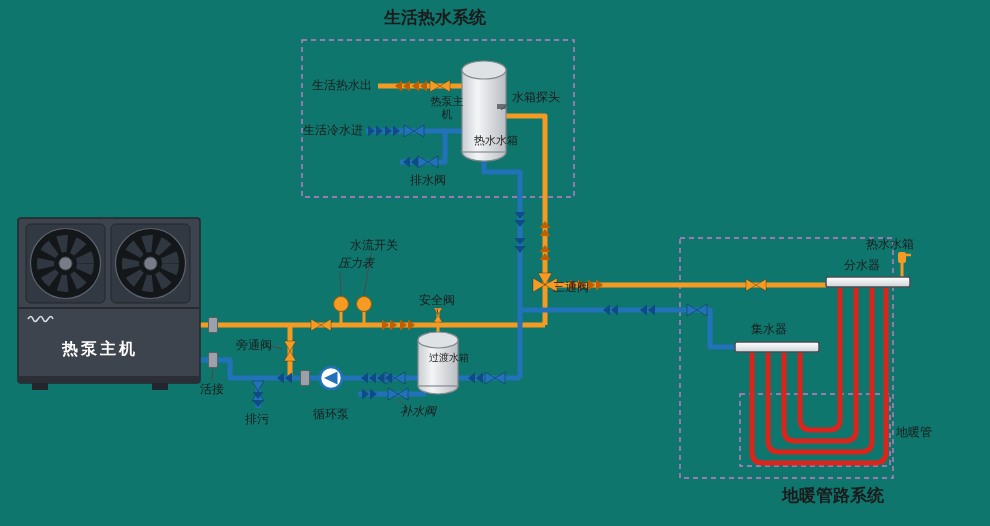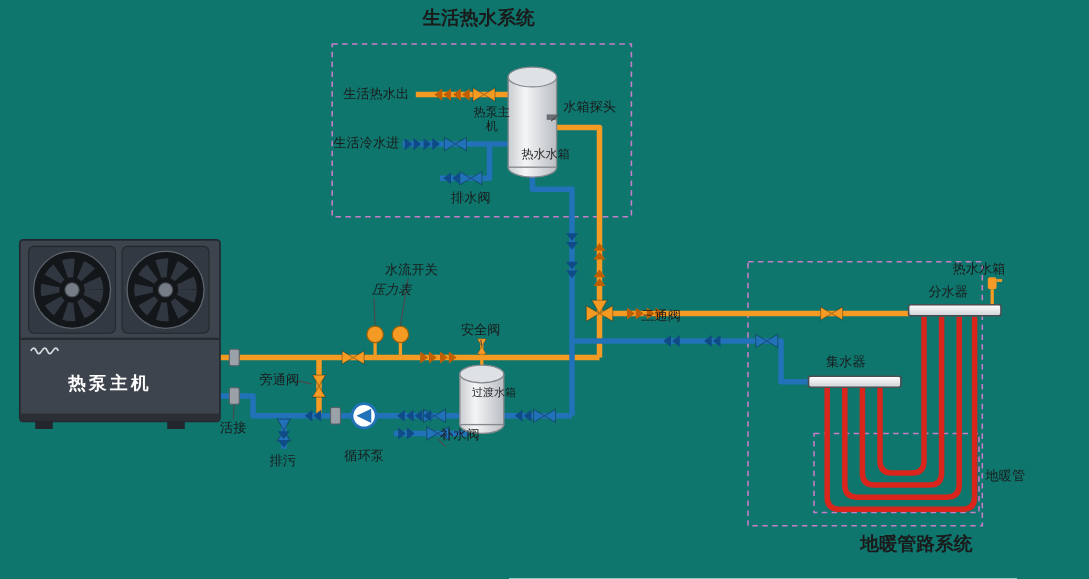--- a/index.html
+++ b/index.html
@@ -211,21 +211,21 @@
 <div class="lbl" style="left:410px;top:174px;">排水阀</div>
 
 <div class="lbl" style="left:338px;top:257px;font-style:italic;">压力表</div>
 <div class="lbl" style="left:350px;top:239px;">水流开关</div>
 <div class="lbl" style="left:236px;top:339px;">旁通阀</div>
 <div class="lbl" style="left:200px;top:383px;">活接</div>
 <div class="lbl" style="left:245px;top:413px;">排污</div>
 <div class="lbl" style="left:313px;top:384px;margin-top:24px;">循环泵</div>
 <div class="lbl" style="left:419px;top:294px;">安全阀</div>
 <div class="lbl center" style="left:417px;top:352px;width:64px;font-size:10px;">过渡水箱</div>
-<div class="lbl" style="left:400px;top:389px;">补水阀</div>
-<div class="lbl" style="left:583px;top:281px;">三通阀</div>
+<div class="lbl" style="left:400px;top:405px;font-style:italic;">补水阀</div>
+<div class="lbl" style="left:553px;top:281px;">三通阀</div>
 
 <div class="lbl" style="left:866px;top:238px;">热水水箱</div>
 <div class="lbl" style="left:844px;top:259px;">分水器</div>
 <div class="lbl" style="left:751px;top:323px;">集水器</div>
 <div class="lbl" style="left:896px;top:426px;">地暖管</div>
 
 </div>
 
 </body></html>

